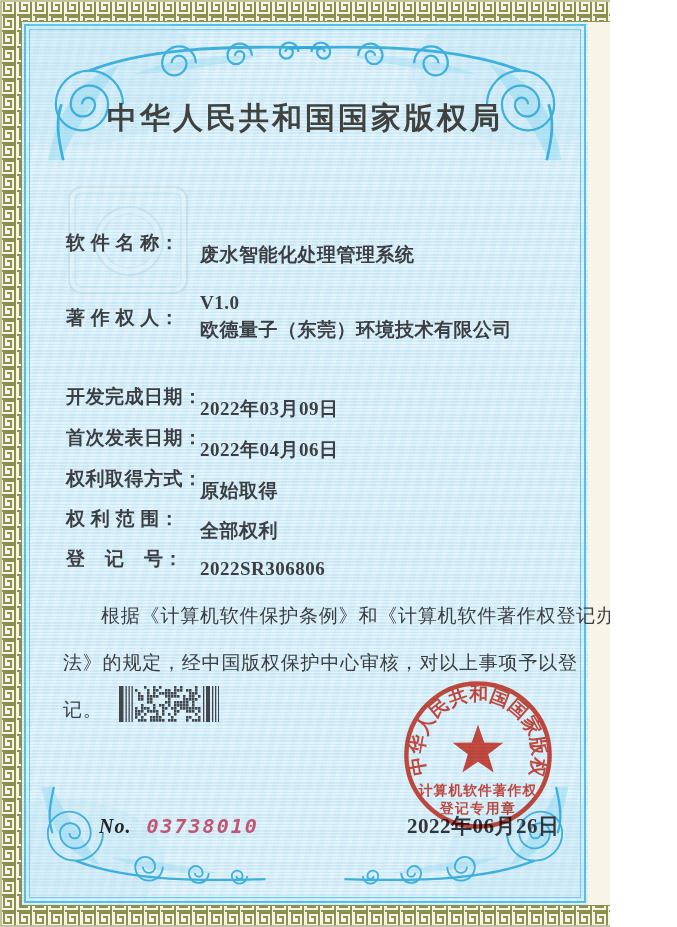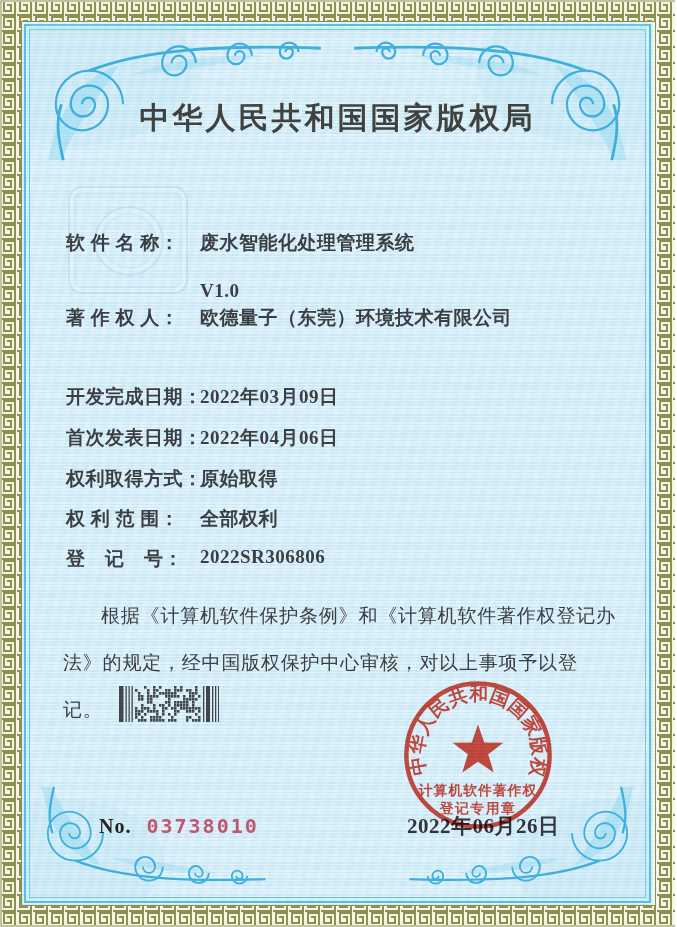--- a/index.html
+++ b/index.html
@@ -1,17 +1,17 @@
 <!DOCTYPE html>
 <html><head>
 <meta charset="utf-8">
 <style>
   html,body{margin:0;padding:0;}
   body{width:677px;height:927px;background:#ffffff;font-family:"Liberation Serif","DejaVu Serif",serif;}
-  .page{position:relative;width:675px;height:927px;overflow:hidden;background:#f7f5e8;}
+  .page{position:relative;width:610px;height:927px;overflow:hidden;background:#f7f5e8;}
 
   
   .blue-bg{
     position:absolute;inset:22px;z-index:1;
     background:
       repeating-linear-gradient(100deg, rgba(255,255,255,.18) 0 5px, rgba(255,255,255,0) 5px 11px),
       repeating-linear-gradient(180deg,#ddf1fa 0 1.6px,#c9e7f4 1.6px 3.2px);
   }
   .blue-bg::before{content:"";position:absolute;inset:2px;border:2px solid #55bfe6;}
   .blue-bg::after{content:"";position:absolute;inset:7px;border:1.5px solid rgba(85,191,230,.85);}
@@ -30,31 +30,31 @@
 
   .content{position:absolute;inset:0;z-index:3;color:#3b3e42;}
 
   .authority{position:absolute;top:98px;left:0;right:0;text-align:center;font-size:30px;font-weight:700;letter-spacing:3px;color:#3f423e;}
   .cert-title{position:absolute;top:139px;left:0;right:0;text-align:center;font-size:36px;font-weight:700;letter-spacing:1px;color:#383b38;}
   .cert-no{position:absolute;top:199px;right:79px;font-size:13.5px;font-weight:600;color:#474a4c;letter-spacing:.5px;}
   .cert-no .gap{display:inline-block;width:12px;}
 
   .field{position:absolute;left:66px;right:36px;font-size:19px;font-weight:600;}
   .flabel{position:absolute;left:0;top:0;letter-spacing:.5px;}
-  .fvalue{position:absolute;left:134px;top:0;letter-spacing:.5px;}
+  .fvalue{position:absolute;left:134px;top:12px;letter-spacing:.5px;}
   .fvalue .line2{display:block;margin-top:24px;font-weight:600;}
 
   .statement{position:absolute;left:63px;top:592px;width:554px;font-size:19px;font-weight:500;line-height:47px;letter-spacing:.8px;text-indent:38px;color:#3b3e42;}
 
   .barcode{position:absolute;left:119px;top:686px;z-index:3;}
 
   .stamp{position:absolute;left:399px;top:676px;width:158px;height:158px;z-index:5;mix-blend-mode:multiply;opacity:.93;}
   .issue-date{position:absolute;left:407px;top:812px;z-index:4;font-size:21px;font-weight:600;letter-spacing:.5px;color:#33343b;}
 
-  .serial{position:absolute;left:99px;top:814px;z-index:4;font-size:20px;}
+  .serial{position:absolute;left:99px;top:814px;z-index:4;font-size:20px;font-style:italic;}
   .serial .no-label{font-weight:600;color:#222428;letter-spacing:1px;}
   .serial .no-value{font-family:"DejaVu Sans Mono","Liberation Mono",monospace;color:#c25672;letter-spacing:2px;font-weight:600;margin-left:10px;}
 </style>
 </head>
 <body>
 
 <div class="page">
 
   <div class="blue-bg"></div>
 

